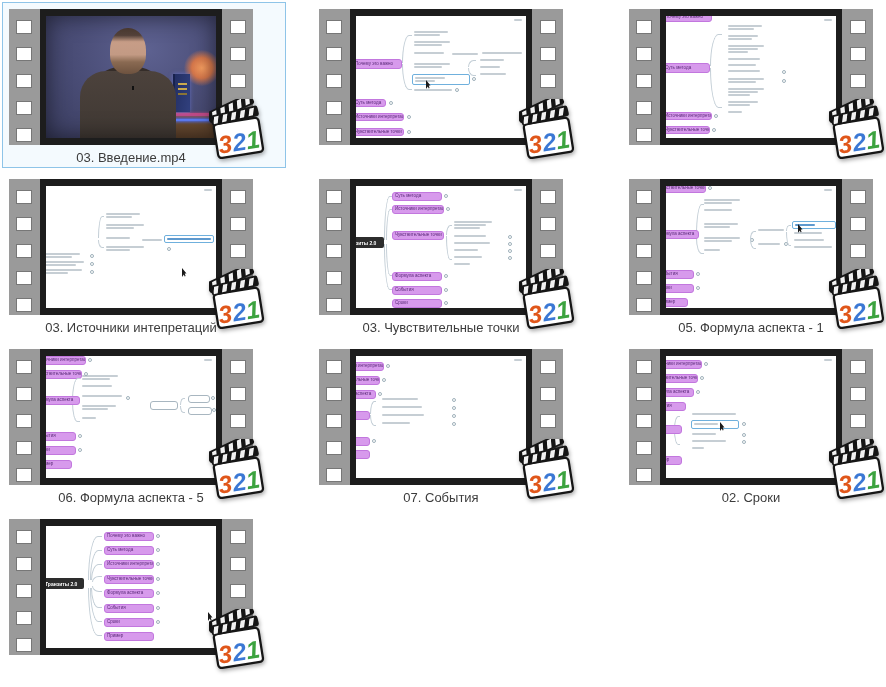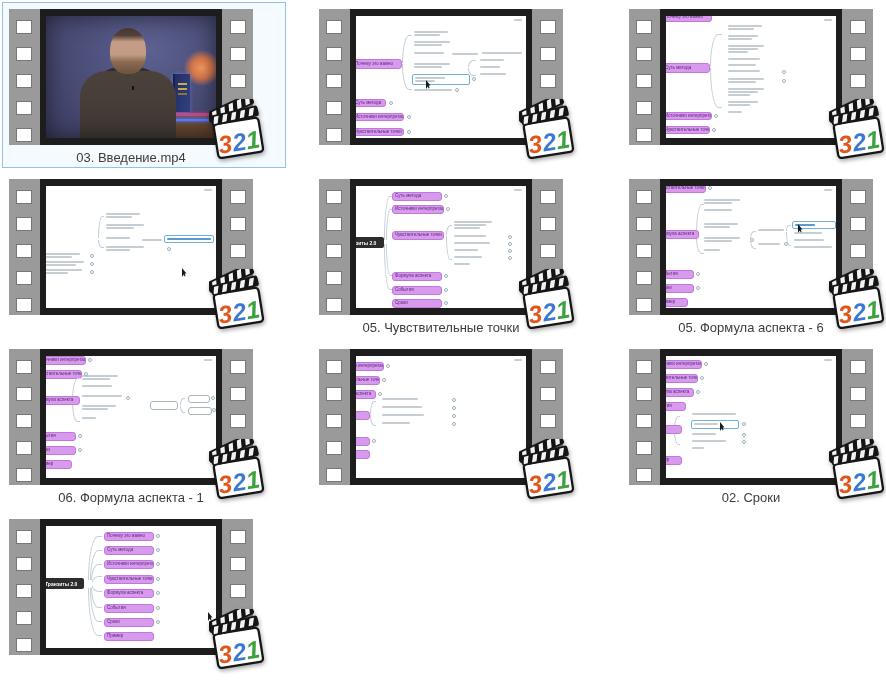--- a/index.html
+++ b/index.html
@@ -273,20 +273,21 @@
         <rect x="7" y="24" width="50" height="38" rx="4" fill="#ffffff" stroke="#161616" stroke-width="2.5"></rect>
         <g transform="rotate(-16 7 22)">
           <rect x="5" y="10" width="52" height="11" rx="2" fill="url(#clapStripes)" stroke="#161616" stroke-width="2"></rect>
         </g>
         <rect x="6" y="15" width="51" height="10" rx="2" fill="url(#clapStripes)" stroke="#161616" stroke-width="2" transform="rotate(-4 6 15)"></rect>
         <text class="d3" x="9" y="57">3</text>
         <text class="d2" x="25" y="57">2</text>
         <text class="d1" x="40" y="57">1</text>
       </g>
     </svg>
+    <div class="caption">03. Источники интепретаций</div>
   </div>
     <div class="item" style="left: 312px; top: 172px;">
     <div class="film">
       <div class="film-black"></div>
       <div class="content">
           <div class="curve-up" style="left: 28px; top: 10px; width: 8px; height: 44px;"></div>
           <div class="curve-up" style="left: 30px; top: 23px; width: 6px; height: 31px;"></div>
           <div class="curve-down" style="left: 28px; top: 58px; width: 8px; height: 46px;"></div>
           <div class="curve-down" style="left: 30px; top: 58px; width: 6px; height: 32px;"></div>
           <div class="root" style="left: -14px; top: 51px; width: 42px; height: 11px;">Транзиты 2.0</div>
@@ -333,21 +334,21 @@
         <rect x="7" y="24" width="50" height="38" rx="4" fill="#ffffff" stroke="#161616" stroke-width="2.5"></rect>
         <g transform="rotate(-16 7 22)">
           <rect x="5" y="10" width="52" height="11" rx="2" fill="url(#clapStripes)" stroke="#161616" stroke-width="2"></rect>
         </g>
         <rect x="6" y="15" width="51" height="10" rx="2" fill="url(#clapStripes)" stroke="#161616" stroke-width="2" transform="rotate(-4 6 15)"></rect>
         <text class="d3" x="9" y="57">3</text>
         <text class="d2" x="25" y="57">2</text>
         <text class="d1" x="40" y="57">1</text>
       </g>
     </svg>
-    <div class="caption">05. Чувствительные точки</div>
+    <div class="caption">03. Чувствительные точки</div>
   </div>
     <div class="item" style="left: 622px; top: 172px;">
     <div class="film">
       <div class="film-black"></div>
       <div class="content">
           <div class="node" style="left: -10px; top: -2px; width: 50px; height: 9px;">Чувствительные точки</div>
           <div class="badge" style="left: 42px; top: 0px;"></div>
           <div class="curve-up" style="left: 30px; top: 18px; width: 8px; height: 31px;"></div>
           <div class="curve-down" style="left: 30px; top: 52px; width: 8px; height: 16px;"></div>
           <div class="node" style="left: -11px; top: 44px; width: 44px; height: 9px;">Формула аспекта</div>
@@ -396,21 +397,21 @@
         <rect x="7" y="24" width="50" height="38" rx="4" fill="#ffffff" stroke="#161616" stroke-width="2.5"></rect>
         <g transform="rotate(-16 7 22)">
           <rect x="5" y="10" width="52" height="11" rx="2" fill="url(#clapStripes)" stroke="#161616" stroke-width="2"></rect>
         </g>
         <rect x="6" y="15" width="51" height="10" rx="2" fill="url(#clapStripes)" stroke="#161616" stroke-width="2" transform="rotate(-4 6 15)"></rect>
         <text class="d3" x="9" y="57">3</text>
         <text class="d2" x="25" y="57">2</text>
         <text class="d1" x="40" y="57">1</text>
       </g>
     </svg>
-    <div class="caption">05. Формула аспекта - 6</div>
+    <div class="caption">05. Формула аспекта - 1</div>
   </div>
     <div class="item" style="left: 2px; top: 342px;">
     <div class="film">
       <div class="film-black"></div>
       <div class="content">
           <div class="node" style="left: -12px; top: 0px; width: 52px; height: 9px;">Источники интерпретаций</div>
           <div class="badge" style="left: 42px; top: 2px;"></div>
           <div class="node" style="left: -12px; top: 14px; width: 48px; height: 9px;">Чувствительные точки</div>
           <div class="badge" style="left: 38px; top: 16px;"></div>
           <div class="curve-up" style="left: 26px; top: 22px; width: 8px; height: 23px;"></div>
@@ -454,21 +455,21 @@
         <rect x="7" y="24" width="50" height="38" rx="4" fill="#ffffff" stroke="#161616" stroke-width="2.5"></rect>
         <g transform="rotate(-16 7 22)">
           <rect x="5" y="10" width="52" height="11" rx="2" fill="url(#clapStripes)" stroke="#161616" stroke-width="2"></rect>
         </g>
         <rect x="6" y="15" width="51" height="10" rx="2" fill="url(#clapStripes)" stroke="#161616" stroke-width="2" transform="rotate(-4 6 15)"></rect>
         <text class="d3" x="9" y="57">3</text>
         <text class="d2" x="25" y="57">2</text>
         <text class="d1" x="40" y="57">1</text>
       </g>
     </svg>
-    <div class="caption">06. Формула аспекта - 1</div>
+    <div class="caption">06. Формула аспекта - 5</div>
   </div>
     <div class="item" style="left: 312px; top: 342px;">
     <div class="film">
       <div class="film-black"></div>
       <div class="content">
           <div class="node" style="left: -24px; top: 6px; width: 52px; height: 9px;">Источники интерпретаций</div>
           <div class="badge" style="left: 30px; top: 8px;"></div>
           <div class="node" style="left: -24px; top: 20px; width: 48px; height: 9px;">Чувствительные точки</div>
           <div class="badge" style="left: 26px; top: 22px;"></div>
           <div class="node" style="left: -24px; top: 34px; width: 44px; height: 9px;">Формула аспекта</div>
@@ -505,20 +506,21 @@
         <rect x="7" y="24" width="50" height="38" rx="4" fill="#ffffff" stroke="#161616" stroke-width="2.5"></rect>
         <g transform="rotate(-16 7 22)">
           <rect x="5" y="10" width="52" height="11" rx="2" fill="url(#clapStripes)" stroke="#161616" stroke-width="2"></rect>
         </g>
         <rect x="6" y="15" width="51" height="10" rx="2" fill="url(#clapStripes)" stroke="#161616" stroke-width="2" transform="rotate(-4 6 15)"></rect>
         <text class="d3" x="9" y="57">3</text>
         <text class="d2" x="25" y="57">2</text>
         <text class="d1" x="40" y="57">1</text>
       </g>
     </svg>
+    <div class="caption">07. События</div>
   </div>
     <div class="item" style="left: 622px; top: 342px;">
     <div class="film">
       <div class="film-black"></div>
       <div class="content">
           <div class="node" style="left: -16px; top: 4px; width: 52px; height: 9px;">Источники интерпретаций</div>
           <div class="badge" style="left: 38px; top: 6px;"></div>
           <div class="node" style="left: -16px; top: 18px; width: 48px; height: 9px;">Чувствительные точки</div>
           <div class="badge" style="left: 34px; top: 20px;"></div>
           <div class="node" style="left: -16px; top: 32px; width: 44px; height: 9px;">Формула аспекта</div>

